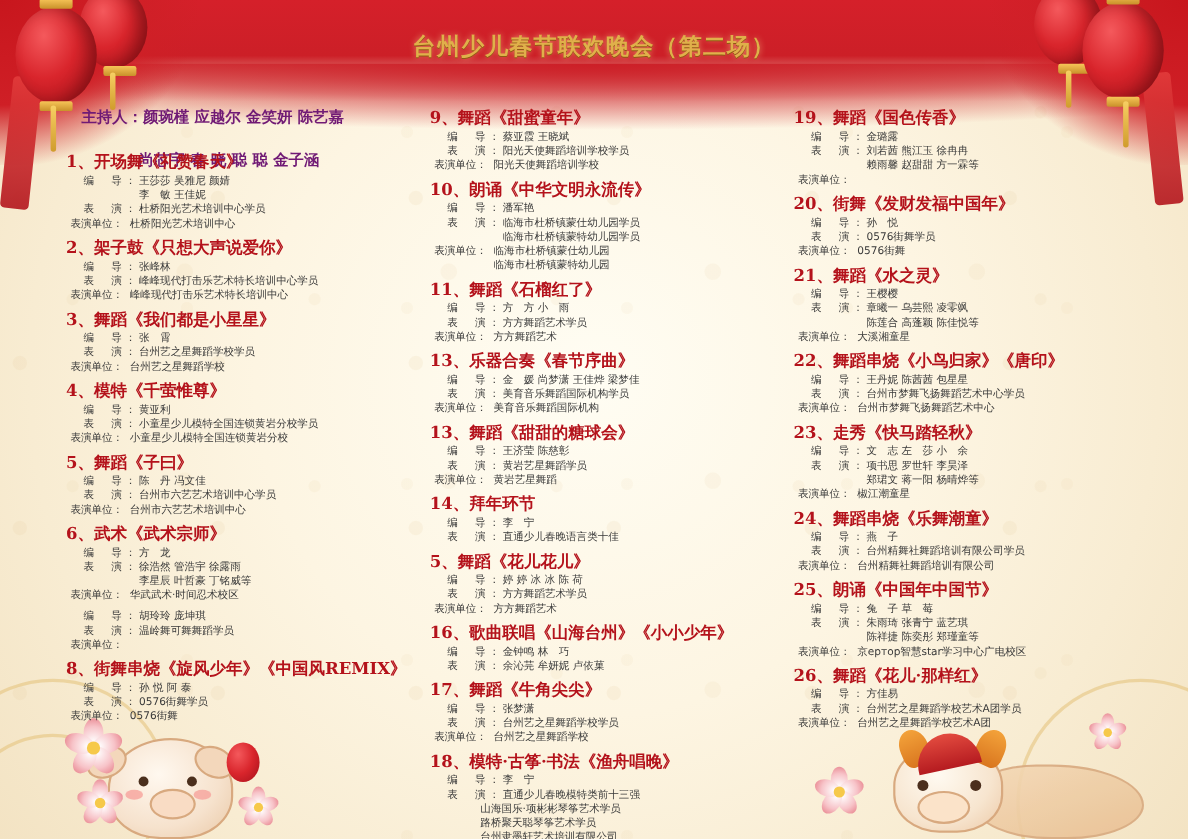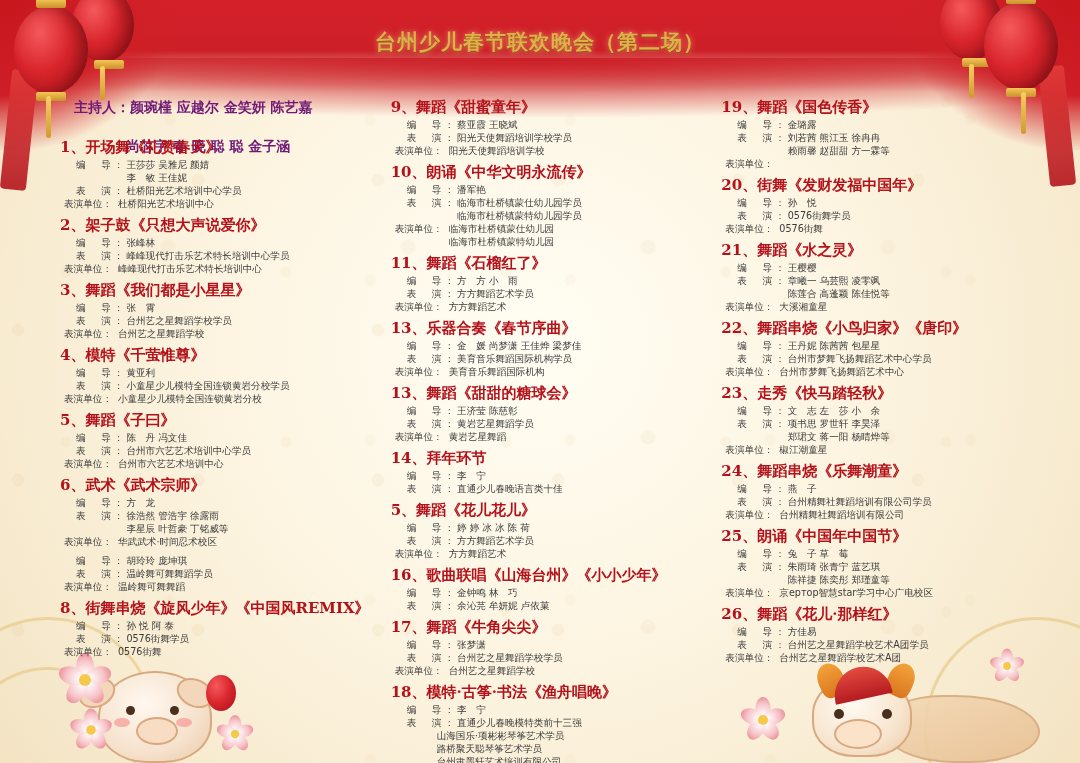--- a/index.html
+++ b/index.html
@@ -548,23 +548,20 @@
             </div>
           </div>
           <div class="crew">
             <div class="crew-label">表　演：</div>
             <div class="crew-vals">
               <div>温岭舞可舞舞蹈学员</div>
             </div>
           </div>
           <div class="crew">
             <div class="crew-label wide">表演单位：</div>
-            <div class="crew-vals">
-              <div>温岭舞可舞舞蹈</div>
-            </div>
           </div>
         </div>
         <div class="item">
           <div class="item-title">8、街舞串烧《旋风少年》《中国风REMIX》</div>
           <div class="crew">
             <div class="crew-label">编　导：</div>
             <div class="crew-vals">
               <div>孙  悦  阿  泰</div>
             </div>
           </div>

